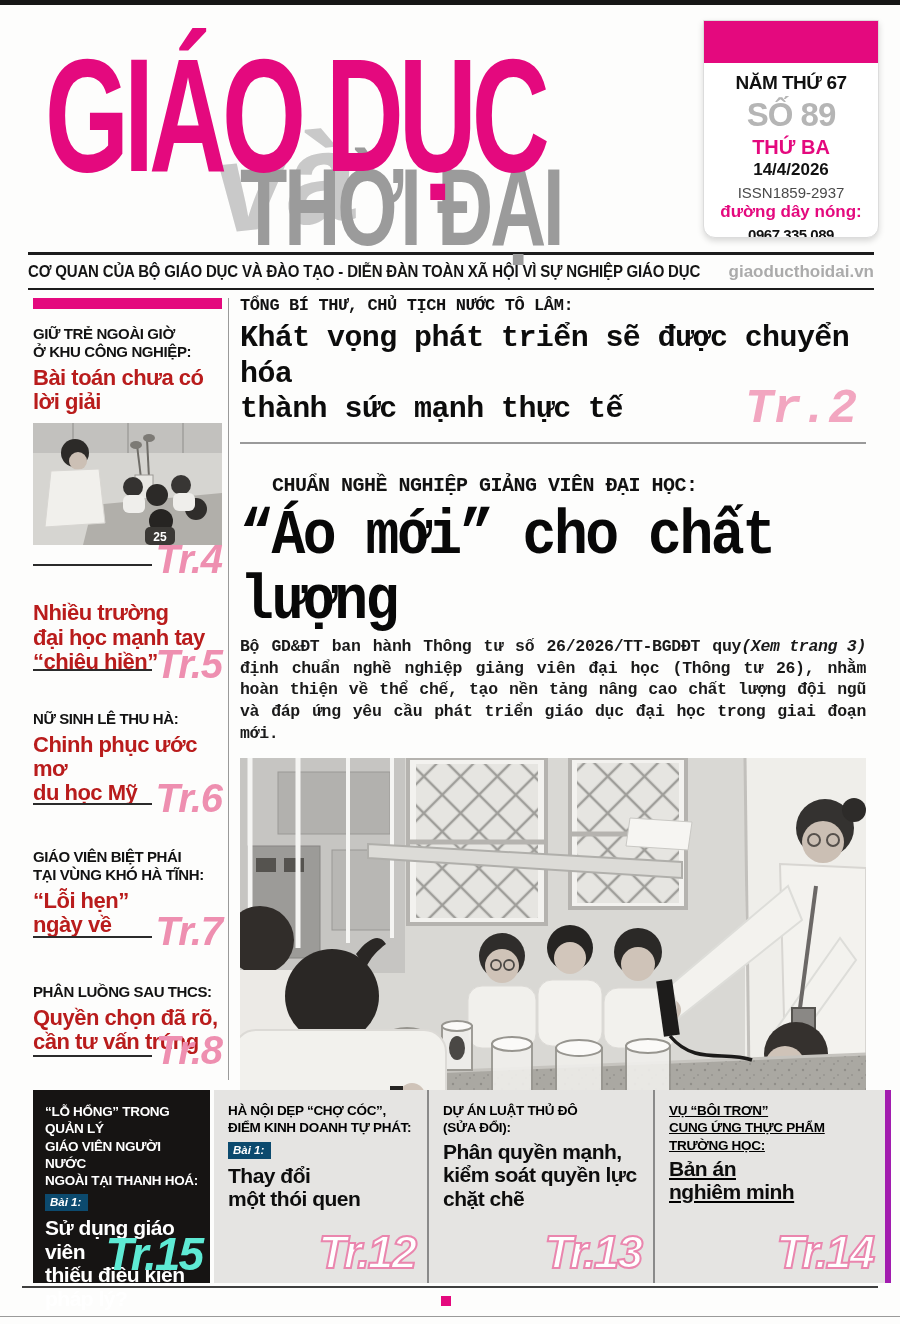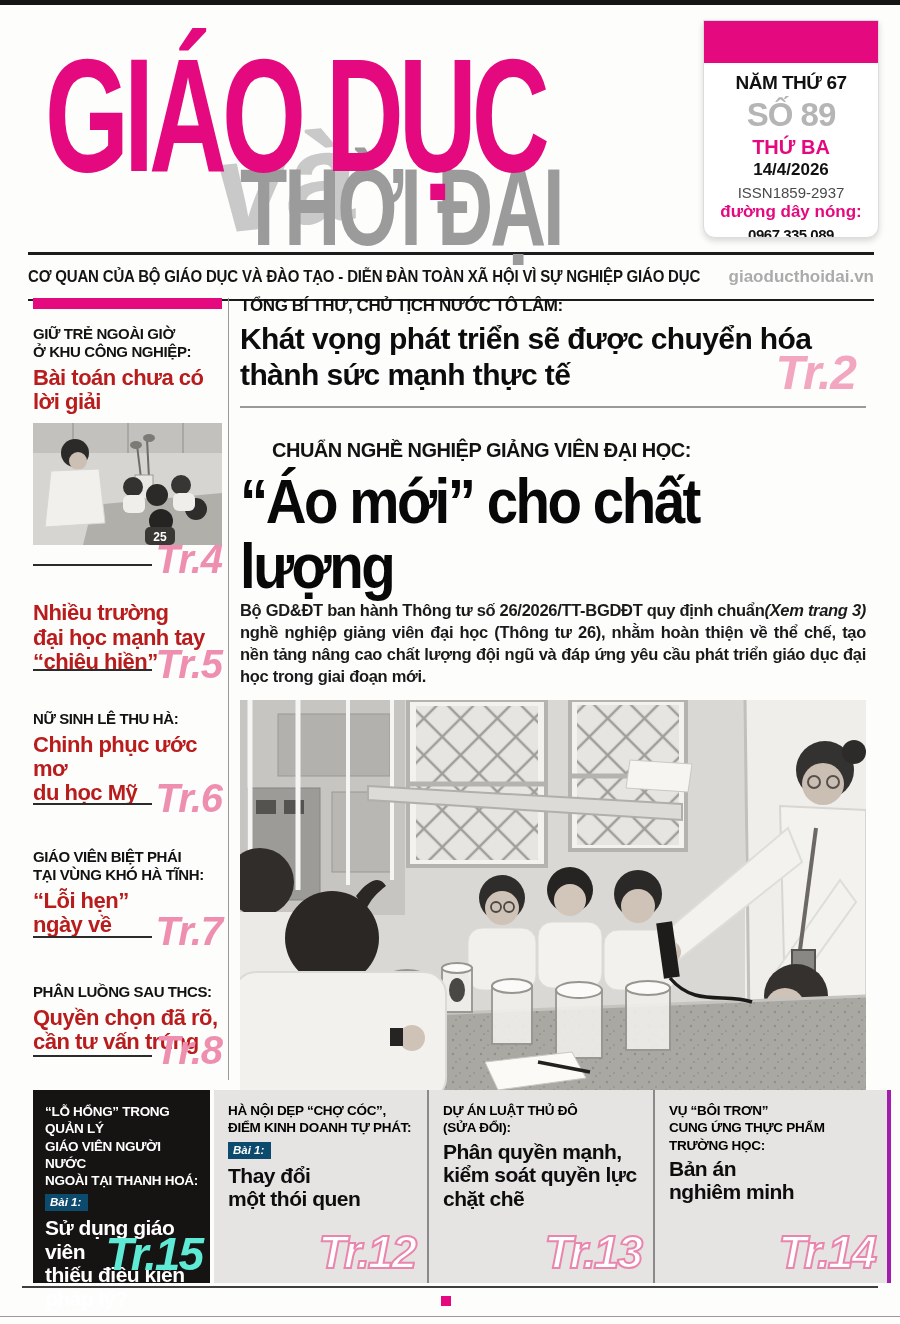--- a/index.html
+++ b/index.html
@@ -39,21 +39,21 @@
   .info-year   { margin-top:9px;  font-size:19px; font-weight:bold; color:#111; letter-spacing:-0.5px; }
   .info-issue  { margin-top:2px;  font-size:33px; font-weight:bold; color:#b5b5b5; letter-spacing:-1px; }
   .info-day    { margin-top:2px;  font-size:20px; font-weight:bold; color:#e4097e; }
   .info-date   { margin-top:1px;  font-size:17px; font-weight:bold; color:#111; }
   .info-issn   { margin-top:4px;  font-size:15px; color:#4a4a4a; }
   .info-hotlbl { margin-top:1px;  font-size:17px; font-weight:bold; color:#e4097e; }
   .info-hotnum { margin-top:4px;    font-size:15px; font-weight:bold; color:#111; letter-spacing:-0.5px; }
 
   
   .tagline-bar {
-    position:absolute; top:252px; left:28px; width:846px; height:49px;
+    position:absolute; top:252px; left:28px; width:846px; height:38px;
     border-top:3px solid #1c1c1c; border-bottom:2px solid #1c1c1c;
     display:flex; align-items:center; justify-content:space-between;
   }
   .tagline { font-size:15.5px; font-weight:bold; color:#141414; letter-spacing:-0.2px;
              transform:scale(0.97,1.08); transform-origin:left center; }
   .website { font-size:17px; font-weight:bold; color:#ababab; }
 
   
   .sidebar { position:absolute; left:33px; top:298px; width:189px; }
   .sidebar-divider { position:absolute; left:228px; top:298px; width:1px; height:782px; background:#9a9a9a; }
@@ -63,21 +63,21 @@
   .pagerow { display:flex; align-items:flex-end; }
   .pageline { flex:1; height:2px; background:#2b2b2b; margin-bottom:13px; margin-right:4px; }
   .pagenum { font-size:40px; font-weight:bold; font-style:italic; color:#ee8fb0; letter-spacing:-1px; line-height:1; }
   .side-photo { margin-top:9px; width:189px; height:122px; display:block; }
   .s1k { margin-top:16px; }
   .m2 { margin-top:22px; } .m3 { margin-top:26px; } .m4 { margin-top:30px; } .m5 { margin-top:32px; }
   .ov1 { margin-top:-6px; } .ov2 { margin-top:-30px; } .ov3 { margin-top:-28px; }
   .ov4 { margin-top:-26px; } .ov5 { margin-top:-24px; }
 
   
-  .main { position:absolute; left:240px; top:296px; width:626px; }
+  .main { position:absolute; left:240px; top:296px; width:626px;font-family:Liberation Mono, monospace; }
   .top-story { position:relative; border-bottom:2px solid #9a9a9a; padding-bottom:14px; }
   .top-kicker { font-size:17px; }
   .top-headline { font-weight:bold; font-size:30px; line-height:1.18; letter-spacing:-0.6px; color:#0c0c0c; margin-top:5px; }
   .tr2 { position:absolute; right:10px; bottom:6px; font-size:48px; font-weight:bold; font-style:italic;
          color:#f2a6c0; letter-spacing:-1px; }
   .main-story { margin-top:30px; position:relative; }
   .main-kicker { font-size:20px; letter-spacing:-0.5px;margin-left:32px; }
   .main-headline { font-weight:bold; font-size:57px; line-height:1.02; letter-spacing:-2.5px; color:#080808; margin-top:6px;
                    transform:scale(0.99,1.12); transform-origin:top left; }
   .standfirst { margin-top:16px; font-size:16.5px; font-weight:bold; line-height:1.32; color:#1a1a1a;
@@ -85,21 +85,21 @@
   .see-more { font-style:italic; float:right; font-weight:bold; }
   .main-photo { margin-top:13px; width:626px; height:400px; display:block; }
   .caption-row { display:flex; justify-content:space-between; margin-top:6px;
                  font-size:12.5px; font-style:italic; color:#3d3d3d; }
 
   
   .bottom-row { position:absolute; top:1090px; left:33px; width:862px; height:193px; display:flex; }
   .bcol { position:relative; height:193px; }
   .bcol-dark { width:177px; background:#161413; color:#fff; padding:13px 12px; margin-right:4px; }
   .bcol-gray { background:#e5e4e2; padding:12px 14px; border-right:2px solid #8a8a8a; }
-  .b2 { width:215px; } .b3 { width:226px; } .b4 { width:236px; border-right:4px solid #a21caf; }
+  .b2 { width:215px; } .b3 { width:226px; } .b4 { width:236px; border-right:6px solid #a21caf;text-decoration:underline; }
   .bkicker { font-weight:bold; font-size:13.5px; line-height:1.28; letter-spacing:-0.3px; }
   .bcol-dark .bkicker { color:#ffffff; }
   .badge { display:inline-block; background:#0c4a6e; color:#fff; font-weight:bold; font-style:italic;
            font-size:11.5px; padding:2px 7px 3px 5px; margin:5px 0 2px 0; }
   .bheadline { font-weight:bold; font-size:21px; line-height:1.12; letter-spacing:-0.5px; color:#0d0d0d; margin-top:3px; }
   .bcol-dark .bheadline { color:#fff; }
   .bpage-dark { position:absolute; right:8px; bottom:2px; font-size:46px; font-weight:bold; font-style:italic;
                 color:#5eead4; letter-spacing:-2px; }
   .bpage-outline { position:absolute; right:12px; bottom:4px; font-size:46px; font-weight:bold; font-style:italic;
                    color:#ffffff; -webkit-text-stroke:2px #ea86ae; letter-spacing:-2px; }

